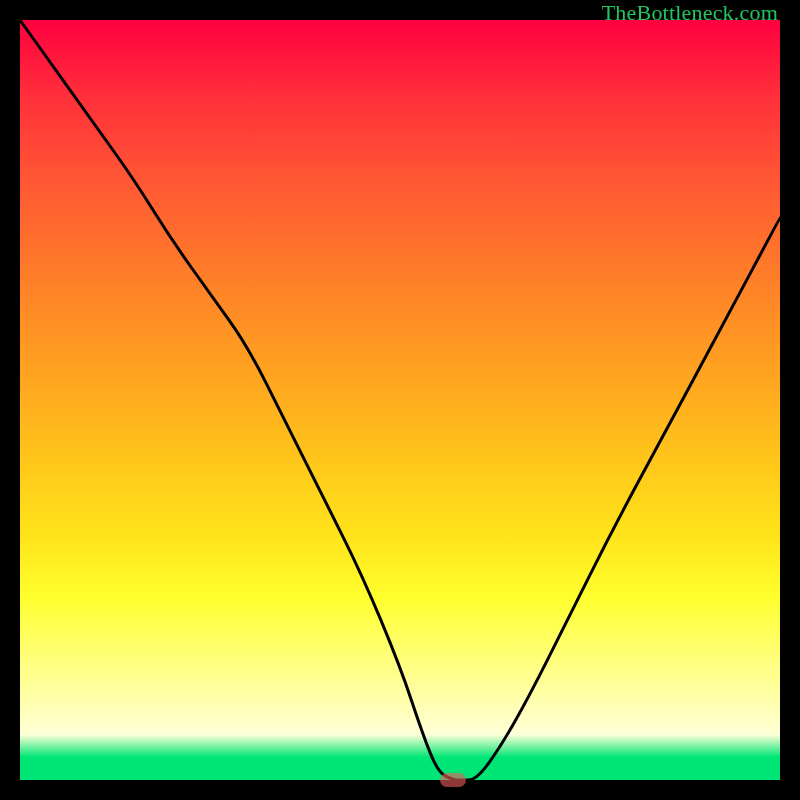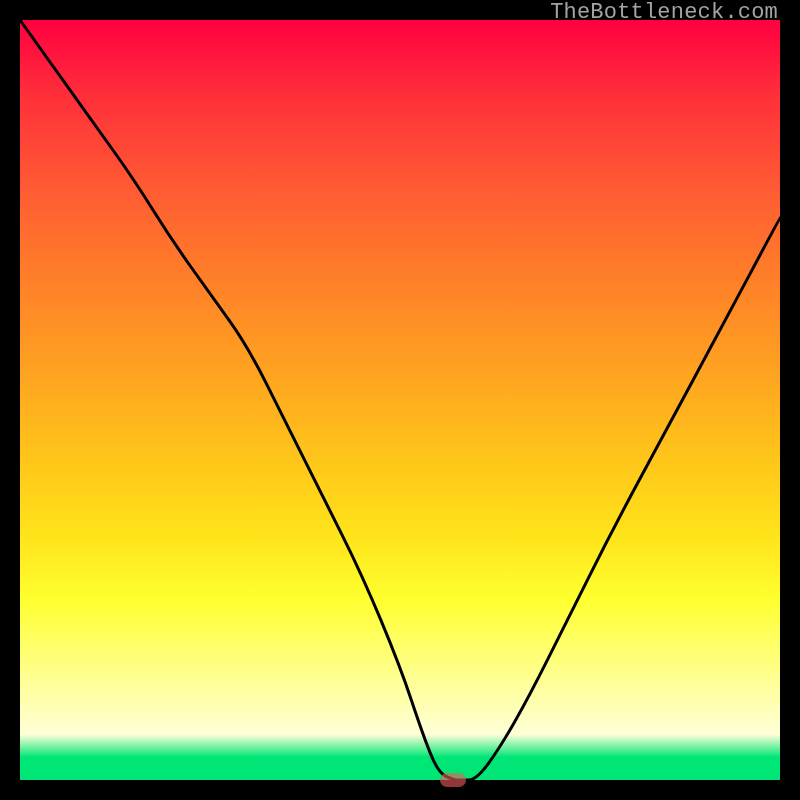--- a/index.html
+++ b/index.html
@@ -28,23 +28,23 @@
       #ffff70 83%,
       #ffffa8 89%,
       #ffffd8 94%,
       #00e676 97%,
       #00e676 100%);
   }
   .watermark {
     position: absolute;
     top: 0px;
     right: 22px;
-    font-family: Liberation Mono, monospace;
+    font-family: Liberation Serif, serif;
     font-size: 22px;
-    color: #a3a3a3;
+    color: #22c55e;
     letter-spacing: 0.2px;
     user-select: none;
   }
   svg.curve {
     position: absolute;
     left: 0;
     top: 0;
     width: 760px;
     height: 760px;
     overflow: visible;

